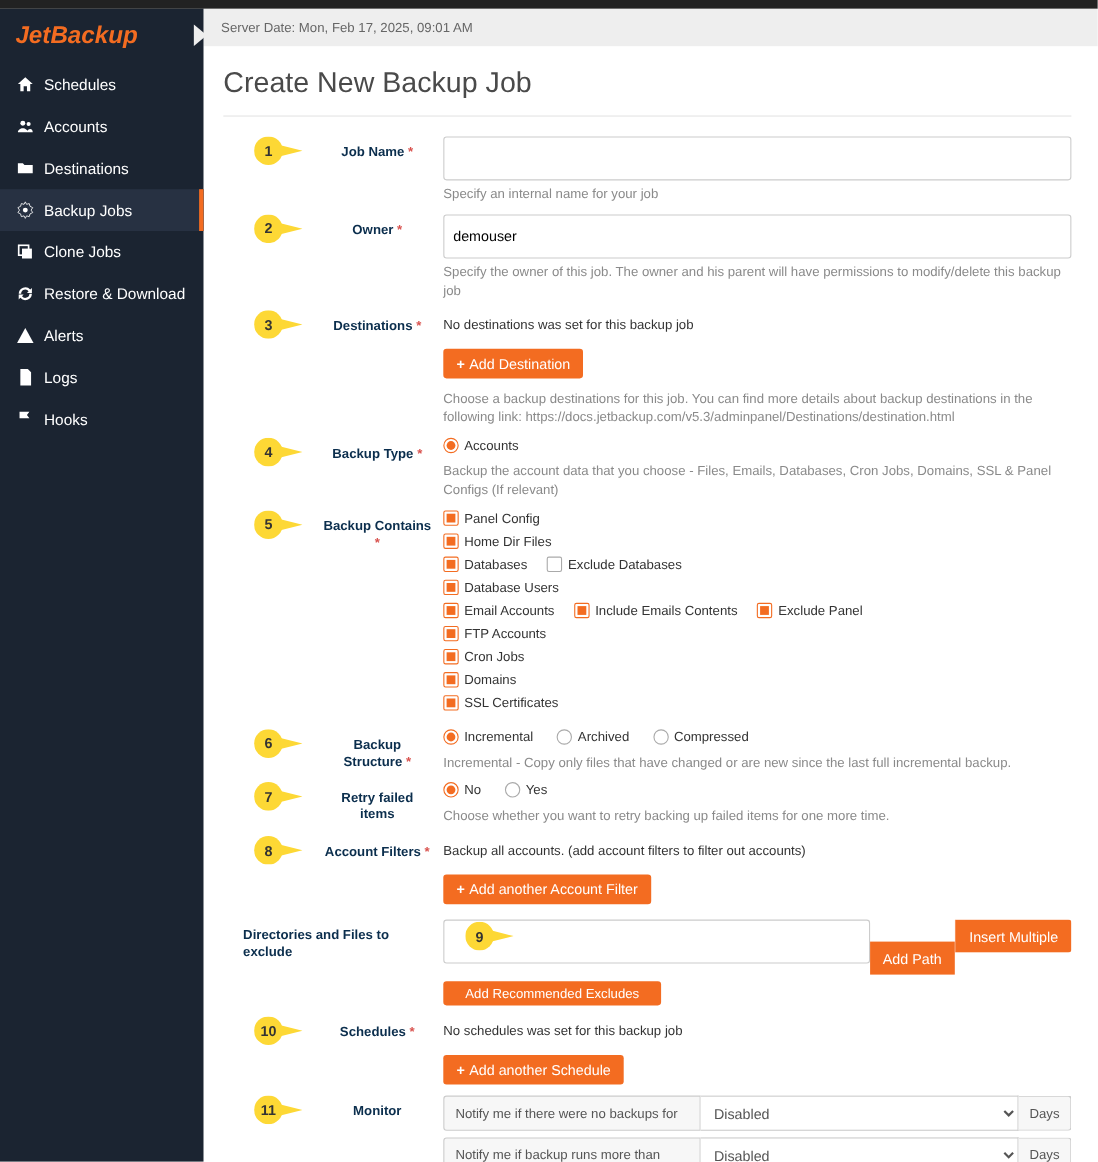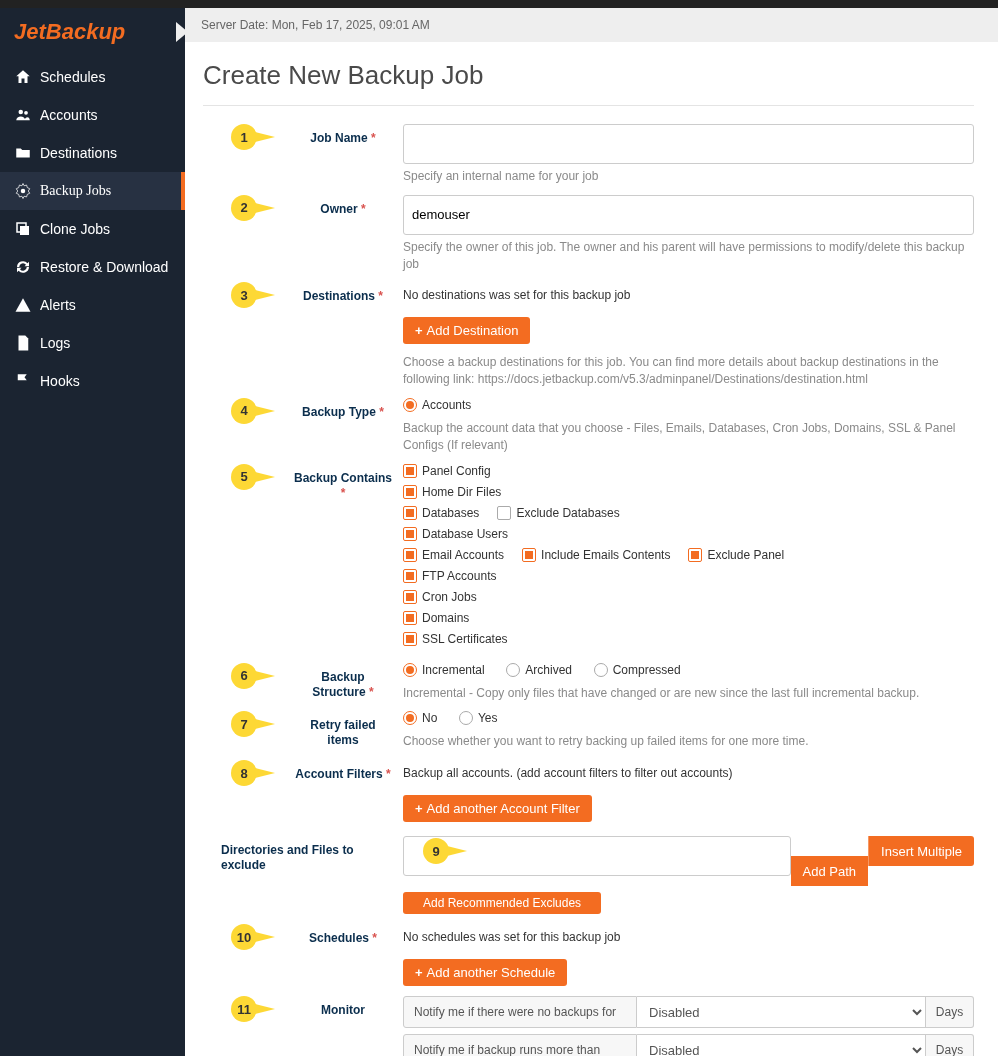--- a/index.html
+++ b/index.html
@@ -4,21 +4,21 @@
 <style>
 * { box-sizing: border-box; margin: 0; padding: 0; }
 body { font-family: "Helvetica Neue", Helvetica, Arial, sans-serif; font-size: 13px; color: #333; background: #fff; width: 998px; }
 .topbar { height: 8px; background: #222; }
 .sidebar { position: absolute; top: 8px; left: 0; width: 185px; height: 1048px; background: #1b2431; color: #e6e6e6; }
 .logo { padding: 10px 14px 12px; }
 .logo svg { display: block; }
 .nav { list-style: none; }
 .nav li { display: flex; align-items: center; padding: 10px 14px; cursor: pointer; font-size: 14px; color: #ffffff; }
 .nav li .icon { width: 18px; margin-right: 8px; fill: #ffffff; }
-.nav li.active { background: #273142; border-right: 4px solid #f36c21; font-family: Liberation Serif, serif; }
+.nav li.active { background: #273142; border-right: 4px solid #f36c21; }
 .pointer { position: absolute; left: 176px; top: 14px; }
 .main { margin-left: 185px; }
 .server-date { background: #eeeeee; padding: 10px 16px; font-size: 12px; color: #666; }
 .content { padding: 18px 24px 30px 18px; }
 h1 { font-size: 26px; font-weight: 500; color: #4a4a4a; margin-bottom: 14px; }
 .form-area { border-top: 1px solid #e4e4e4; padding-top: 18px; }
 .row { display: flex; margin-bottom: 10px; position: relative; }
 .balloon-col { width: 90px; display: flex; justify-content: center; align-items: flex-start; padding-top: 0px; }
 .label-col { width: 110px; text-align: center; padding-right: 10px; padding-top: 6px; }
 .label-col label { font-size: 12px; font-weight: 600; color: #0b2e4d; }

